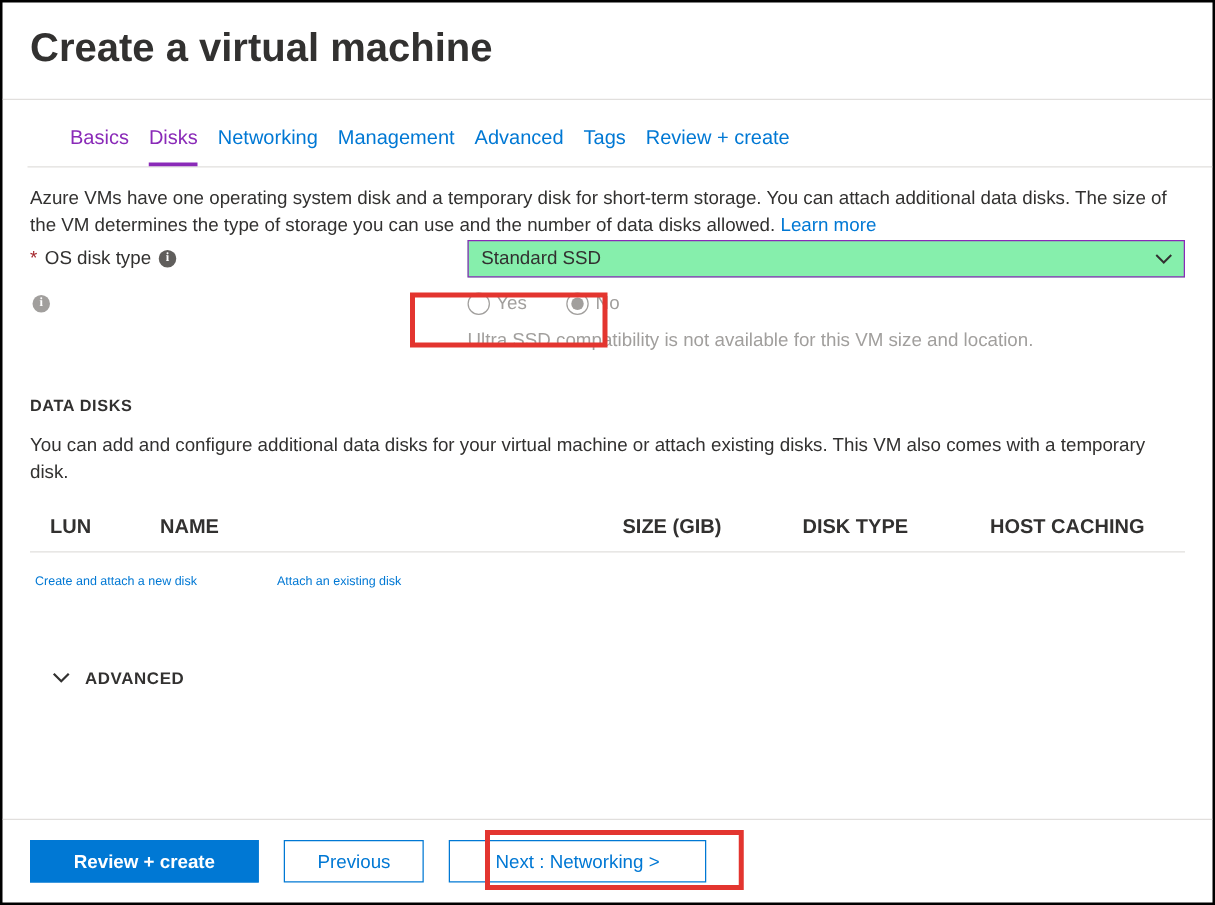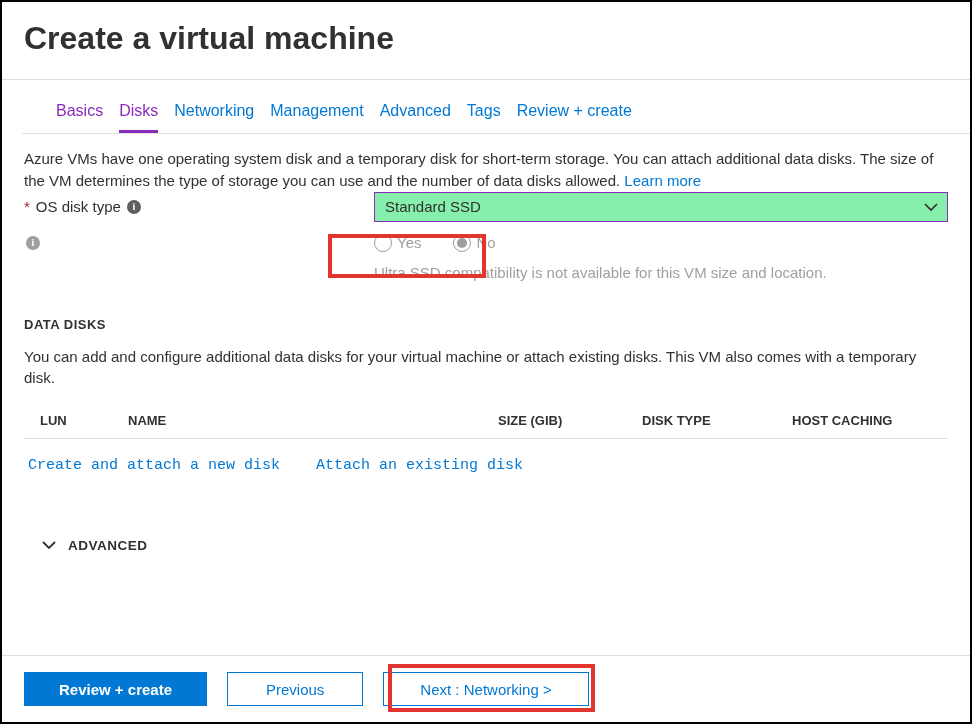--- a/index.html
+++ b/index.html
@@ -169,36 +169,35 @@
       margin-left: 350px;
       margin-top: 4px;
     }
     .data-desc {
       font-size: 15px;
       line-height: 1.45;
       margin-bottom: 14px;
     }
     .data-table-header {
       display: flex;
-      font-size: 13px;
+      font-size: 16px;
       font-weight: 700;
       padding: 10px 0 10px 16px;
       border-bottom: 1px solid #e1dfdd;
     }
     .col-lun { width: 88px; }
     .col-name { width: 370px; }
     .col-size { width: 144px; }
     .col-type { width: 150px; }
     .col-caching { flex: 1; }
     .table-links {
       display: flex;
-      gap: 36px;
+      gap: 64px;
       padding: 18px 0 0 4px;
-      font-size: 15px;
-      font-family: Liberation Mono, monospace;
+      font-size: 10px;
     }
     .accordion {
       display: flex;
       align-items: center;
       gap: 12px;
       padding: 18px 0 12px 18px;
       font-size: 13.5px;
       font-weight: 700;
       letter-spacing: 0.5px;
       cursor: pointer;
@@ -212,21 +211,21 @@
       bottom: 0;
       left: 0;
       right: 0;
       border-top: 1px solid #e1dfdd;
       padding: 16px 22px;
       display: flex;
       gap: 20px;
     }
     .btn {
       height: 34px;
-      padding: 0 38px;
+      padding: 0 26px;
       font-size: 15px;
       display: inline-flex;
       align-items: center;
       justify-content: center;
       cursor: pointer;
       border: 1px solid #0078d4;
       background: #fff;
       color: #0078d4;
     }
     .btn.primary {

